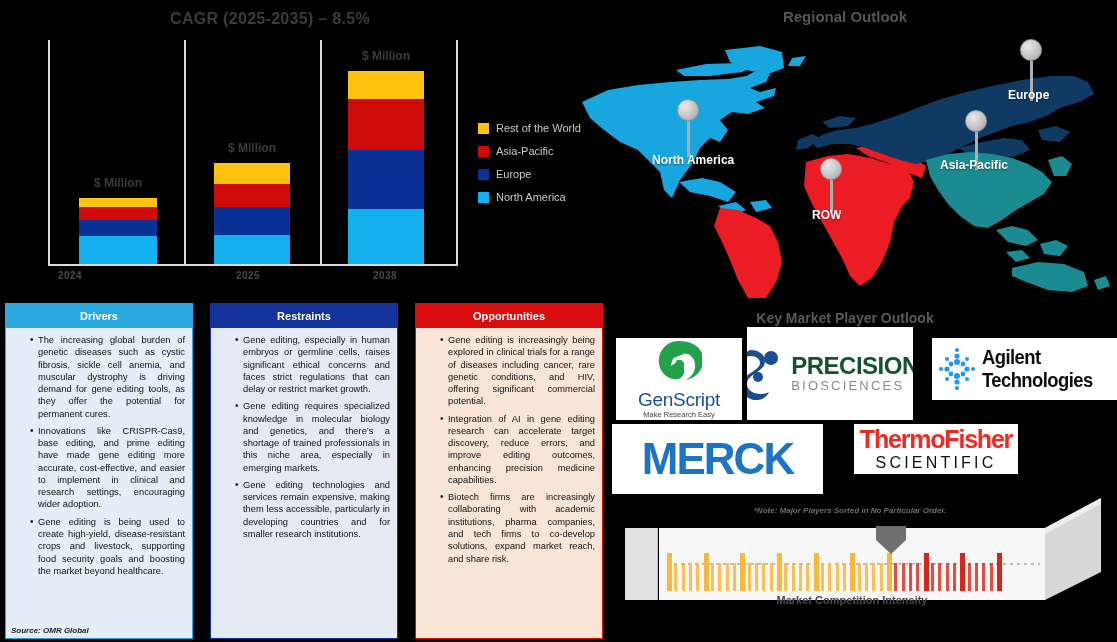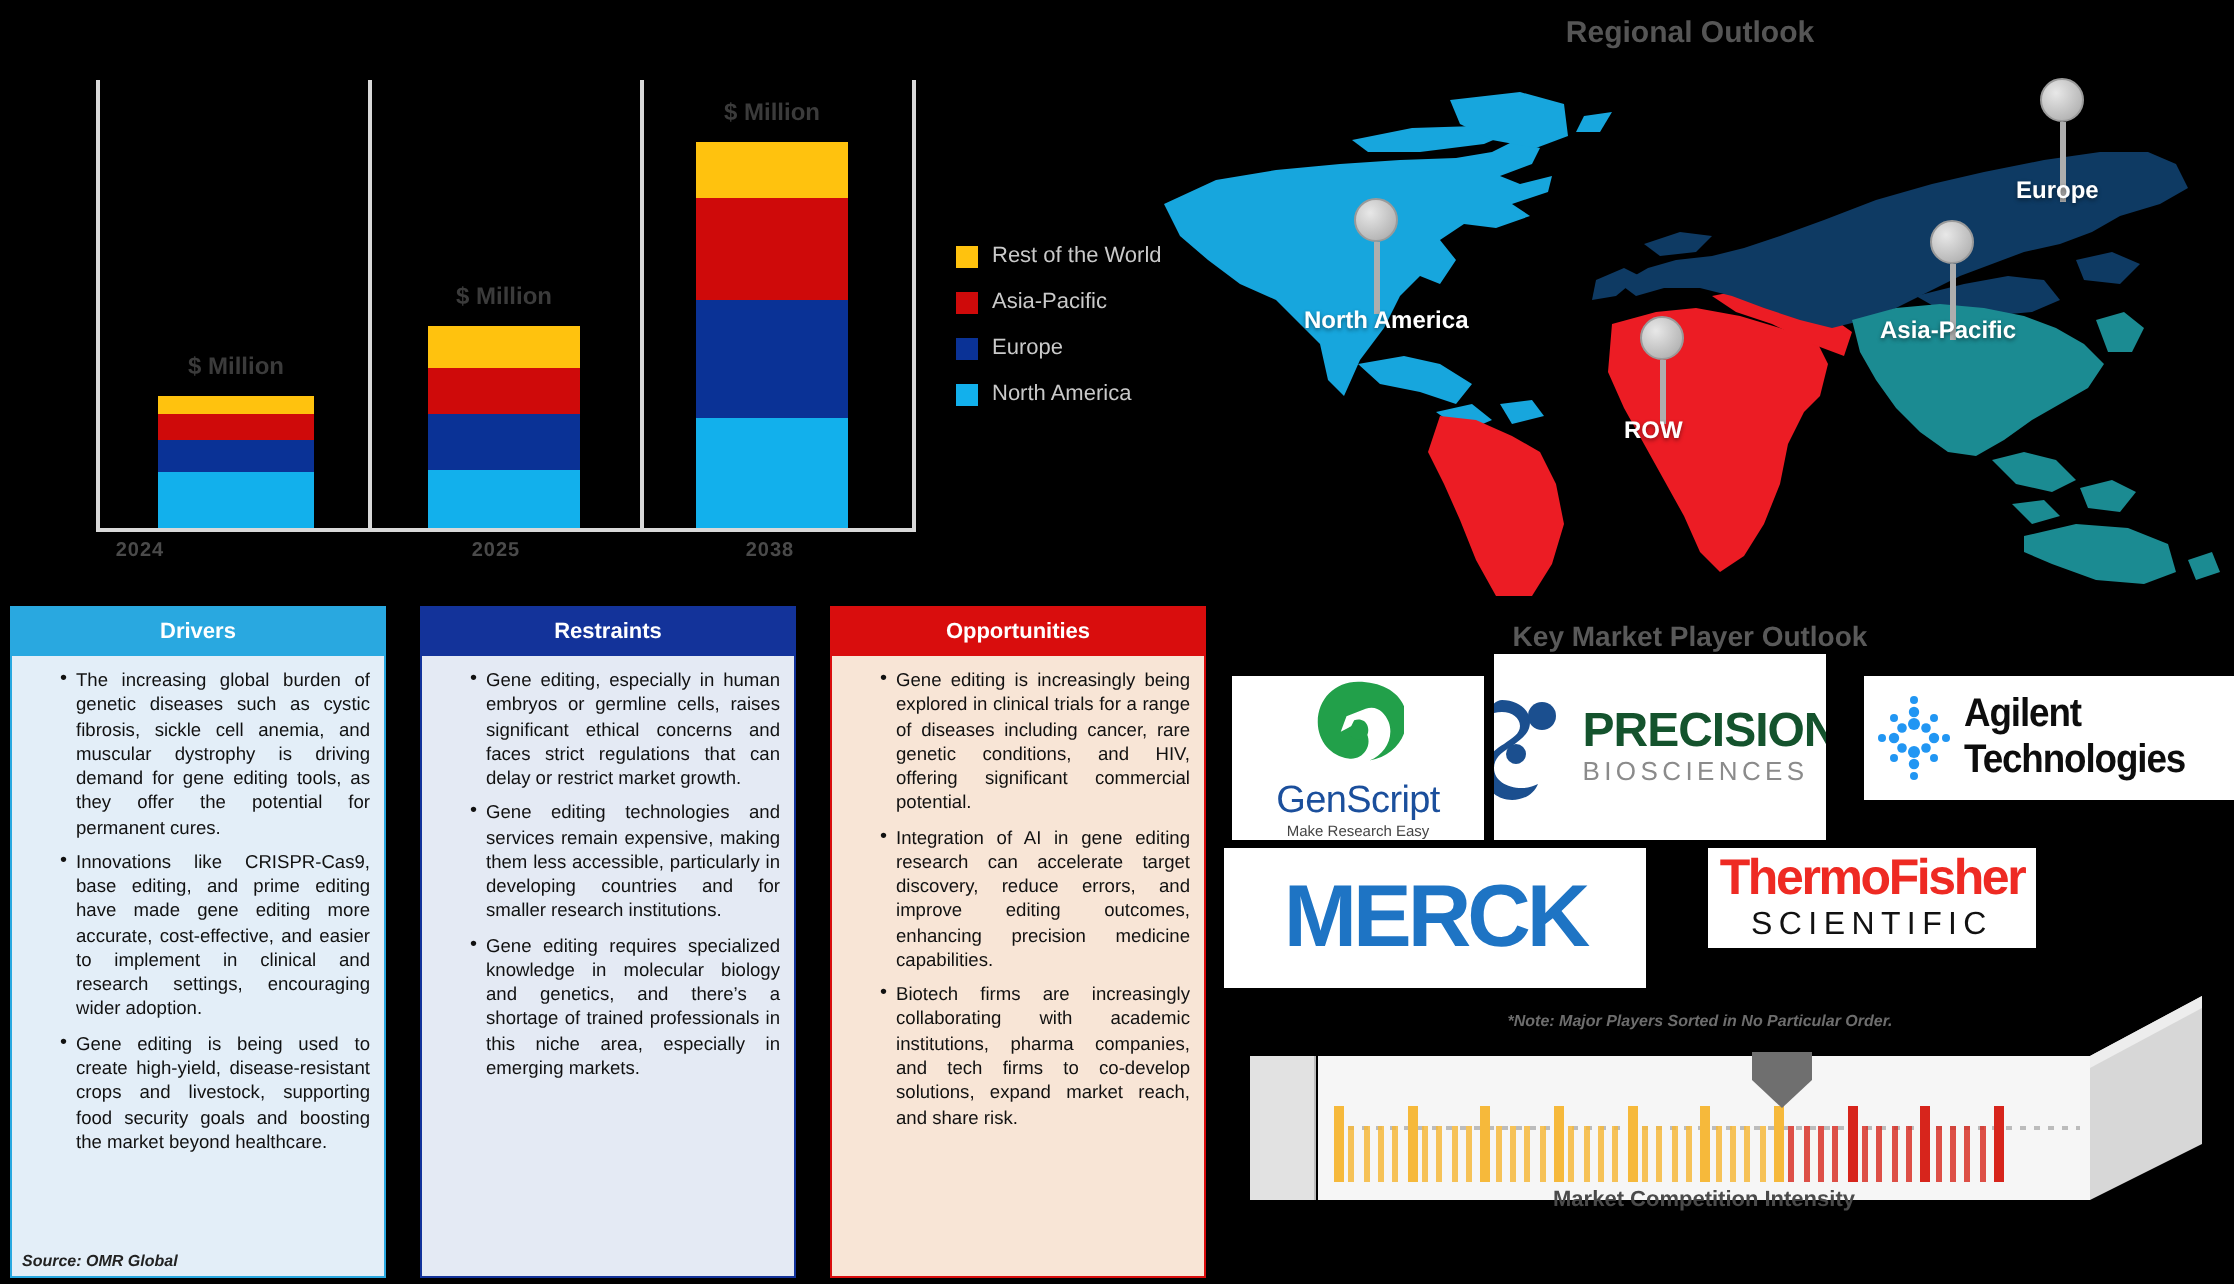--- a/index.html
+++ b/index.html
@@ -131,20 +131,21 @@
   .tick { position:absolute; bottom:13px; }
   #gauge-marker { position:absolute; top:-2px; width:0; height:0; }
   #gauge-label { position:absolute; left:34px; bottom:-2px; width:386px; text-align:center;
                  font-size:11px; font-weight:bold; color:#4a4a4a; }
 </style>
 </head>
 <body>
 
 <div class="stage">
 
+  <div id="chart-title">CAGR (2025-2035) – 8.5%</div>
 
   <div id="plot-frame">
     <div class="axis-line axis-bottom"></div>
     <div class="axis-line axis-sep" style="left:0;"></div>
     <div class="axis-line axis-sep" style="left:136px;"></div>
     <div class="axis-line axis-sep" style="left:272px;"></div>
     <div class="axis-line axis-sep" style="left:408px;"></div>
 
     <div class="bar" id="bar-2024" style="left:31px; width:78px; height:66px;">
       <div class="seg" style="height:9px;  background:#ffc20e;"></div>
@@ -276,22 +277,22 @@
       </ul>
       <div id="source-note">Source: OMR Global</div>
     </div>
   </div>
 
   <div class="info-box" id="box-restraints">
     <div class="info-head">Restraints</div>
     <div class="info-body">
       <ul>
         <li>Gene editing, especially in human embryos or germline cells, raises significant ethical concerns and faces strict regulations that can delay or restrict market growth.</li>
+        <li>Gene editing requires specialized knowledge in molecular biology and genetics, and there’s a shortage of trained professionals in this niche area, especially in emerging markets.</li>
         <li>Gene editing technologies and services remain expensive, making them less accessible, particularly in developing countries and for smaller research institutions.</li>
-        <li>Gene editing requires specialized knowledge in molecular biology and genetics, and there’s a shortage of trained professionals in this niche area, especially in emerging markets.</li>
       </ul>
     </div>
   </div>
 
   <div class="info-box" id="box-opportunities">
     <div class="info-head">Opportunities</div>
     <div class="info-body">
       <ul>
         <li>Gene editing is increasingly being explored in clinical trials for a range of diseases including cancer, rare genetic conditions, and HIV, offering significant commercial potential.</li>
         <li>Integration of AI in gene editing research can accelerate target discovery, reduce errors, and improve editing outcomes, enhancing precision medicine capabilities.</li>

